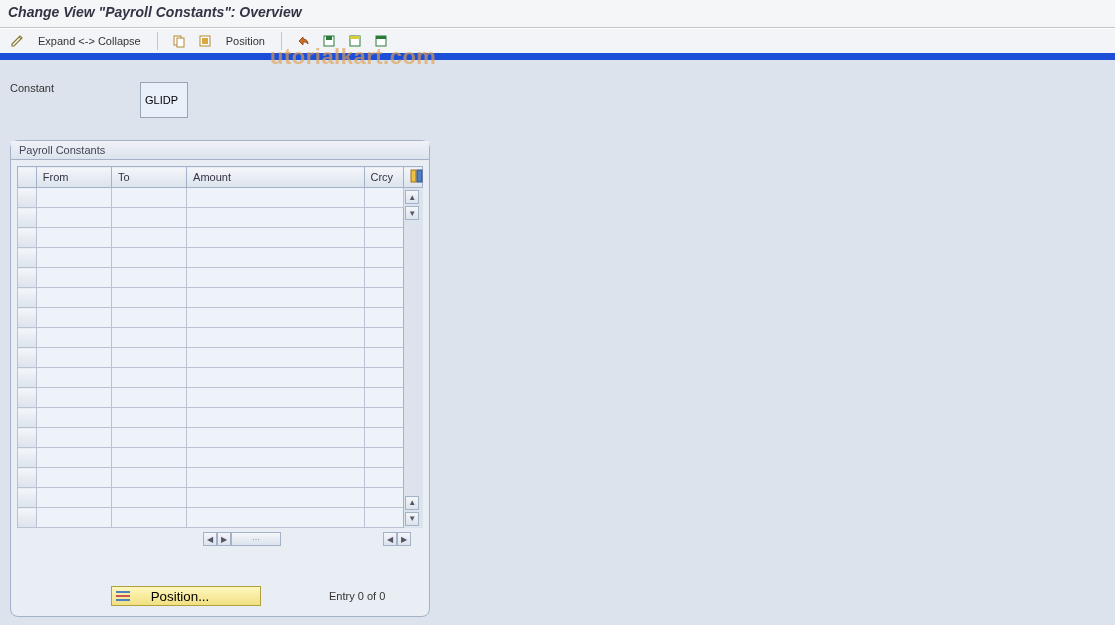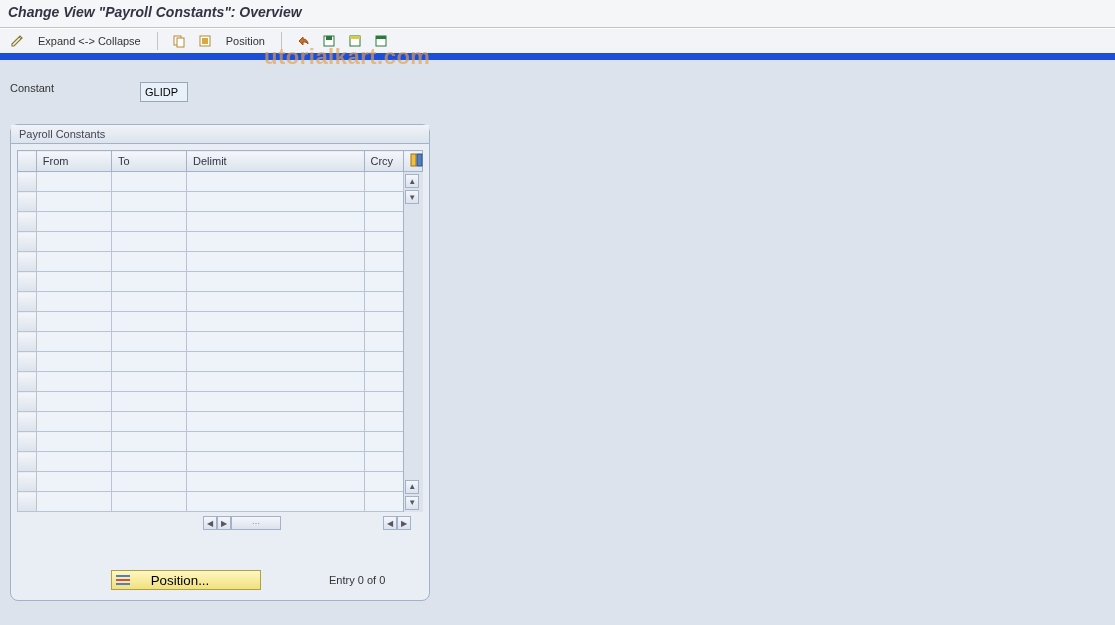--- a/index.html
+++ b/index.html
@@ -69,21 +69,21 @@
       margin-bottom: 22px;
       padding-left: 0;
     }
     .field-label {
       width: 130px;
       color: #333;
     }
     .field-input {
       background: #e8f0fa;
       border: 1px solid #9aa6b5;
-      padding: 1px 4px;
+      padding: 17px 4px;
       height: 20px;
       width: 48px;
       font-family: Arial, sans-serif;
       font-size: 11px;
     }
     .panel {
       border: 1px solid #a3b1c9;
       background: #e9eef5;
       width: 420px;
       border-radius: 8px;
@@ -189,21 +189,21 @@
       position: absolute;
       left: 4px;
     }
     .entry-text {
       margin-left: 68px;
       color: #333;
     }
     .watermark {
       position: absolute;
       top: 44px;
-      left: 264px;
+      left: 270px;
       font-size: 22px;
       font-weight: bold;
       color: #e5a050;
       opacity: 0.65;
       letter-spacing: 0.5px;
       pointer-events: none;
     }
     .vscroll-cell {
       background: #dce3ec !important;
       border-left: 1px solid #a3b1c9 !important;
@@ -310,21 +310,21 @@
           <col style="width:72px">
           <col style="width:170px">
           <col style="width:38px">
           <col style="width:18px">
         </colgroup>
         <thead>
           <tr>
             <th class="row-selector"></th>
             <th>From</th>
             <th>To</th>
-            <th>Delimit</th>
+            <th>Amount</th>
             <th>Crcy</th>
             <th class="config-icon-th">
               <svg class="config-icon-svg" viewBox="0 0 14 14">
                   <rect x="1" y="1" width="5" height="12" fill="#f0c040" stroke="#a07020"></rect>
                   <rect x="7" y="1" width="5" height="12" fill="#5080c0" stroke="#305080"></rect>
                 </svg>
             </th>
           </tr>
         </thead>
         <tbody>

